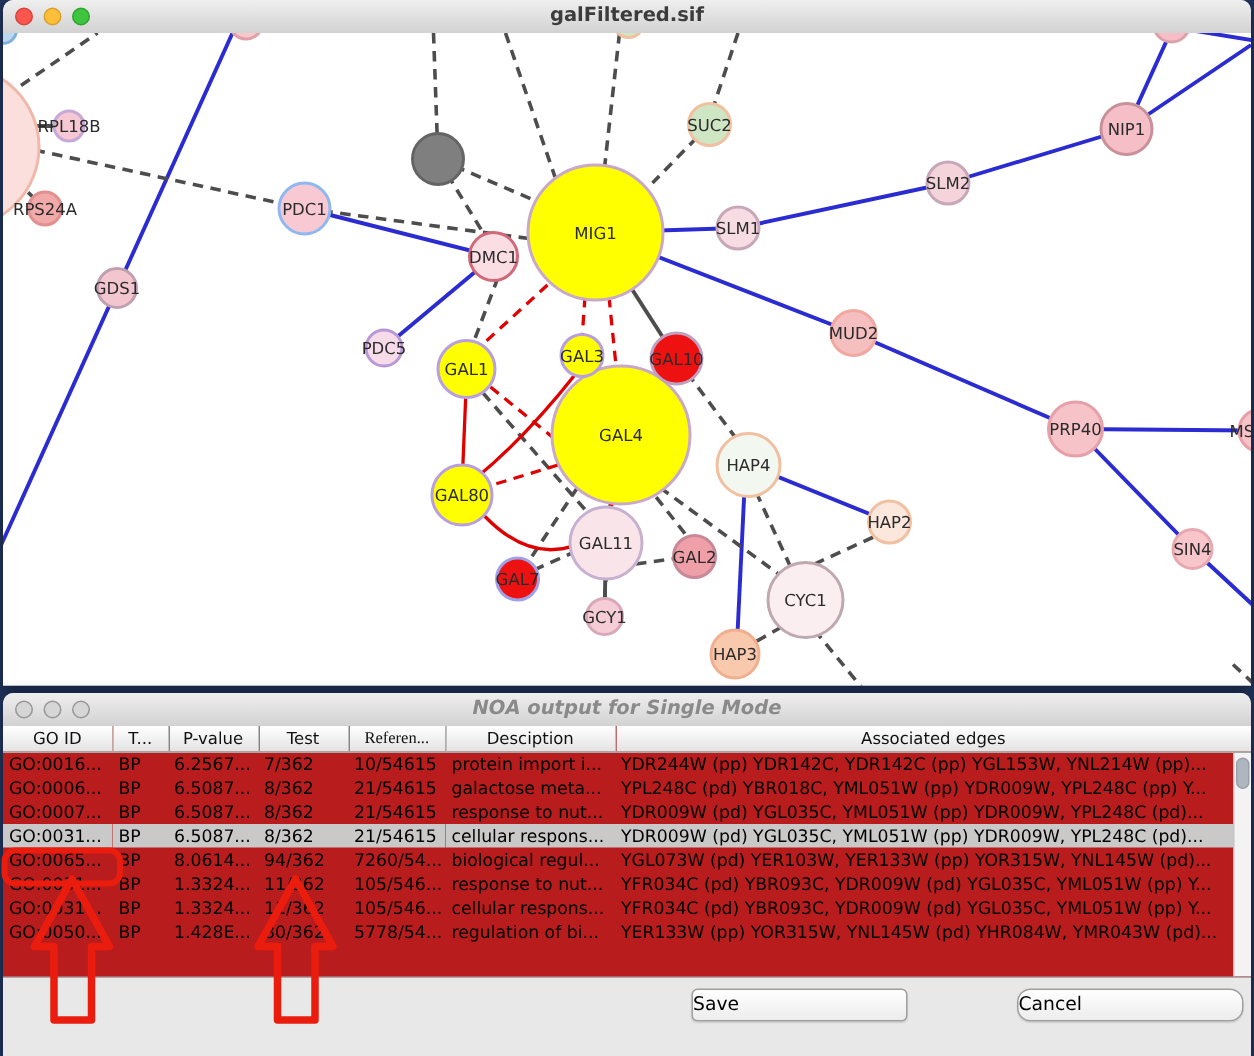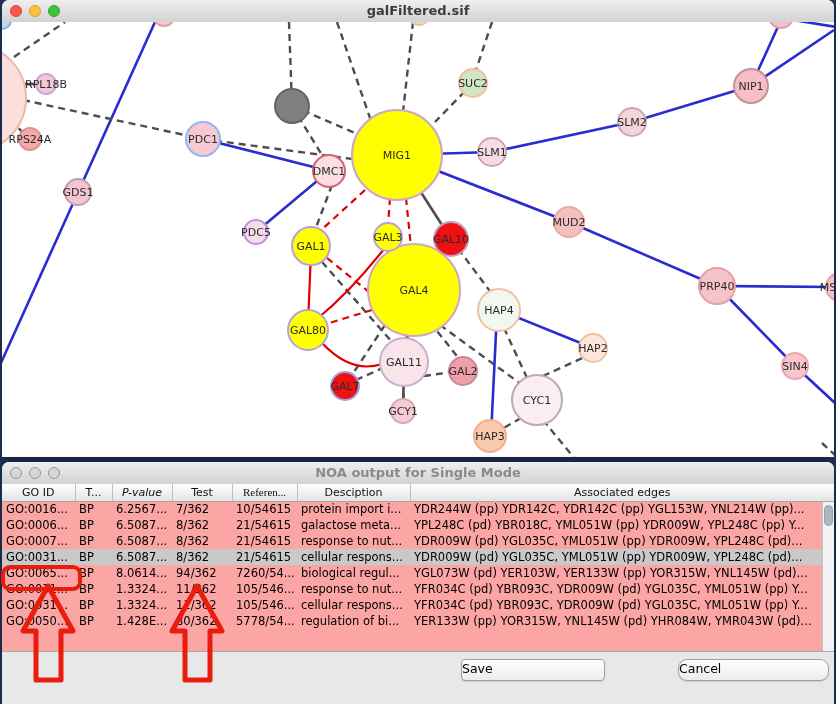--- a/index.html
+++ b/index.html
@@ -7,38 +7,38 @@
        font-family:"DejaVu Sans","Liberation Sans",sans-serif;}
   .window{position:absolute;background:#e8e8e8;border-radius:7px 7px 0 0;
           box-shadow:0 2px 10px rgba(0,0,0,.45);}
   #net-window{left:2px;top:0;width:832px;height:457px;}
   #noa-window{left:2px;top:462px;width:832px;height:242px;}
   .titlebar{position:relative;height:22px;border-radius:7px 7px 0 0;
             background:linear-gradient(#efefef,#d2d2d2);
             border-bottom:1px solid #9b9b9b;}
   .titlebar .title{position:absolute;left:0;right:0;top:3px;text-align:center;
             font-size:13px;font-weight:bold;color:#3c3c3c;}
-  #noa-window .titlebar .title{color:#8a8a8a;}
+  #noa-window .titlebar .title{color:#8a8a8a;font-style:italic;}
   .lights{position:absolute;left:8px;top:5px;display:flex;gap:7px;}
   .light{width:12px;height:12px;border-radius:50%;box-sizing:border-box;}
   .light.close{background:#f9564e;border:1px solid #d8433c;}
   .light.min{background:#fdbf39;border:1px solid #d9a12d;}
   .light.zoom{background:#3ec43f;border:1px solid #2fa32f;}
   .light.inactive{background:#d6d6d6;border:1px solid #979797;}
   #graph-area{position:absolute;left:0;top:22px;width:832px;height:435px;background:#ffffff;}
   svg text.nlabel{font-family:"DejaVu Sans","Liberation Sans",sans-serif;font-size:11px;
        fill:#2b2b2b;text-anchor:middle;}
   .edge{fill:none;}
   .edge-blue{stroke:#2b2bd2;stroke-width:2.6;}
   .edge-gray-dashed{stroke:#4d4d4d;stroke-width:2.4;stroke-dasharray:7,5;}
   .edge-gray-solid{stroke:#4d4d4d;stroke-width:2.6;}
   .edge-red-solid{stroke:#e00000;stroke-width:2.2;}
   .edge-red-dashed{stroke:#e00000;stroke-width:2.2;stroke-dasharray:7,5;}
   
-  #table-wrap{position:absolute;left:0;top:22px;width:832px;height:167px;background:#fca5a5;
+  #table-wrap{position:absolute;left:0;top:22px;width:832px;height:167px;background:#b91c1c;
               border-bottom:1px solid #aaa;overflow:hidden;}
   table{border-collapse:collapse;table-layout:fixed;width:832px;}
   th{height:17px;font-size:11px;font-weight:normal;color:#111;text-align:center;
      background:linear-gradient(#ffffff,#e3e3e3);border-bottom:1px solid #a8a8a8;
      border-right:1px solid #bfbfbf;overflow:hidden;white-space:nowrap;padding:0 2px;box-sizing:border-box;}
   th:last-child{border-right:none;}
   td{height:16px;font-size:11.5px;color:#000;white-space:nowrap;overflow:hidden;
      padding:0 2px 0 4px;box-sizing:border-box;}
   tr.selected td{background:#c9c9c9;}
   #v-scrollbar{position:absolute;right:0;top:18px;width:12px;height:149px;
@@ -196,21 +196,21 @@
         <span class="light inactive"></span>
       </div>
       <div class="title">NOA output for Single Mode</div>
     </div>
     <div id="table-wrap">
       <table>
         <thead>
             <tr>
               <th style="width: 73px;">GO ID</th>
               <th style="width: 37px;">T...</th>
-              <th style="width: 60px; font-style: italic;">P-value</th>
+              <th style="width: 60px;">P-value</th>
               <th style="width: 60px;">Test</th>
               <th style="width: 65px; font-family: Liberation Serif, serif;">Referen...</th>
               <th style="width: 113px;">Desciption</th>
               <th style="width: 424px; margin-top: 16px;">Associated edges</th>
             </tr>
           </thead>
         <tbody>
             <tr>
               <td>GO:0016...</td>
               <td>BP</td>

